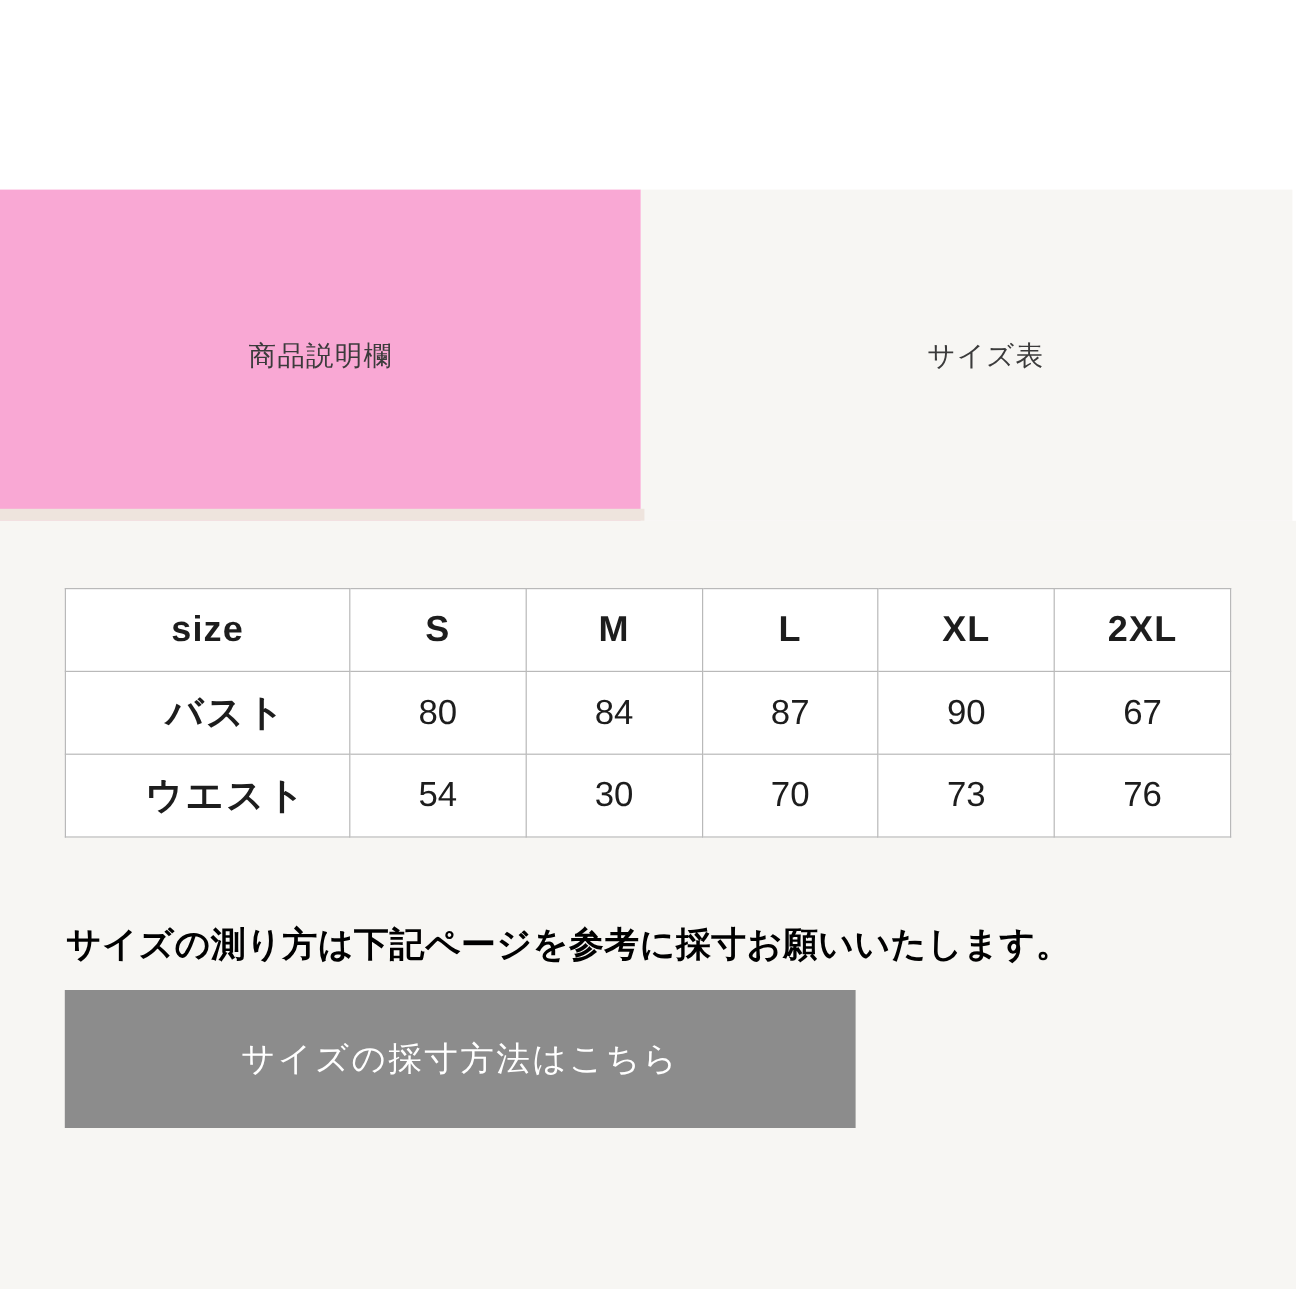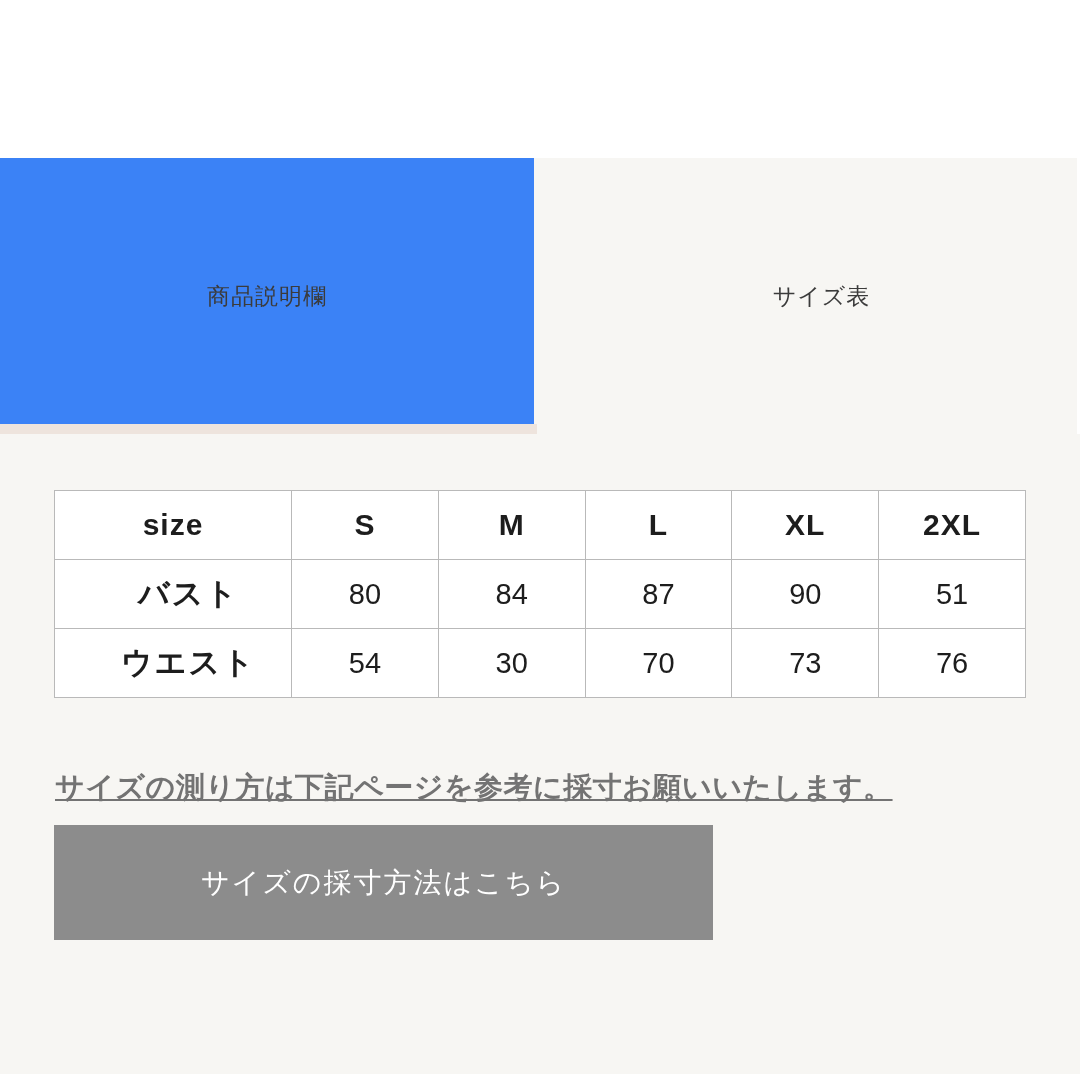--- a/index.html
+++ b/index.html
@@ -45,21 +45,21 @@
     align-items: center;
     justify-content: center;
     font-size: 23px;
     color: #3b3b3b;
     letter-spacing: 1px;
     box-sizing: border-box;
   }
   .tab-desc {
     width: 534px;
     height: 276px;
-    background: #3b82f6;
+    background: #f9a8d4;
   }
   .tab-size {
     width: 543px;
     height: 276px;
     background: #f7f6f3;
     padding-left: 32px;
   }
 
   
   .tab-underline {
@@ -124,24 +124,23 @@
     font-weight: normal;
   }
 
   
   .note {
     position: absolute;
     left: 55px;
     top: 334px;
     font-size: 29px;
     font-weight: bold;
-    color: #737373;
+    color: #000000;
     letter-spacing: 0.5px;
     white-space: nowrap;
-    text-decoration: underline;
   }
 
   
   .cta {
     position: absolute;
     left: 54px;
     top: 391px;
     width: 659px;
     height: 115px;
     background: #8c8c8c;
@@ -185,21 +184,21 @@
           <th class="col-size">2XL</th>
         </tr>
       </thead>
       <tbody>
         <tr>
           <th class="col-label">バスト</th>
           <td>80</td>
           <td>84</td>
           <td>87</td>
           <td>90</td>
-          <td>51</td>
+          <td>67</td>
         </tr>
         <tr>
           <th class="col-label">ウエスト</th>
           <td>54</td>
           <td>30</td>
           <td>70</td>
           <td>73</td>
           <td>76</td>
         </tr>
       </tbody>

